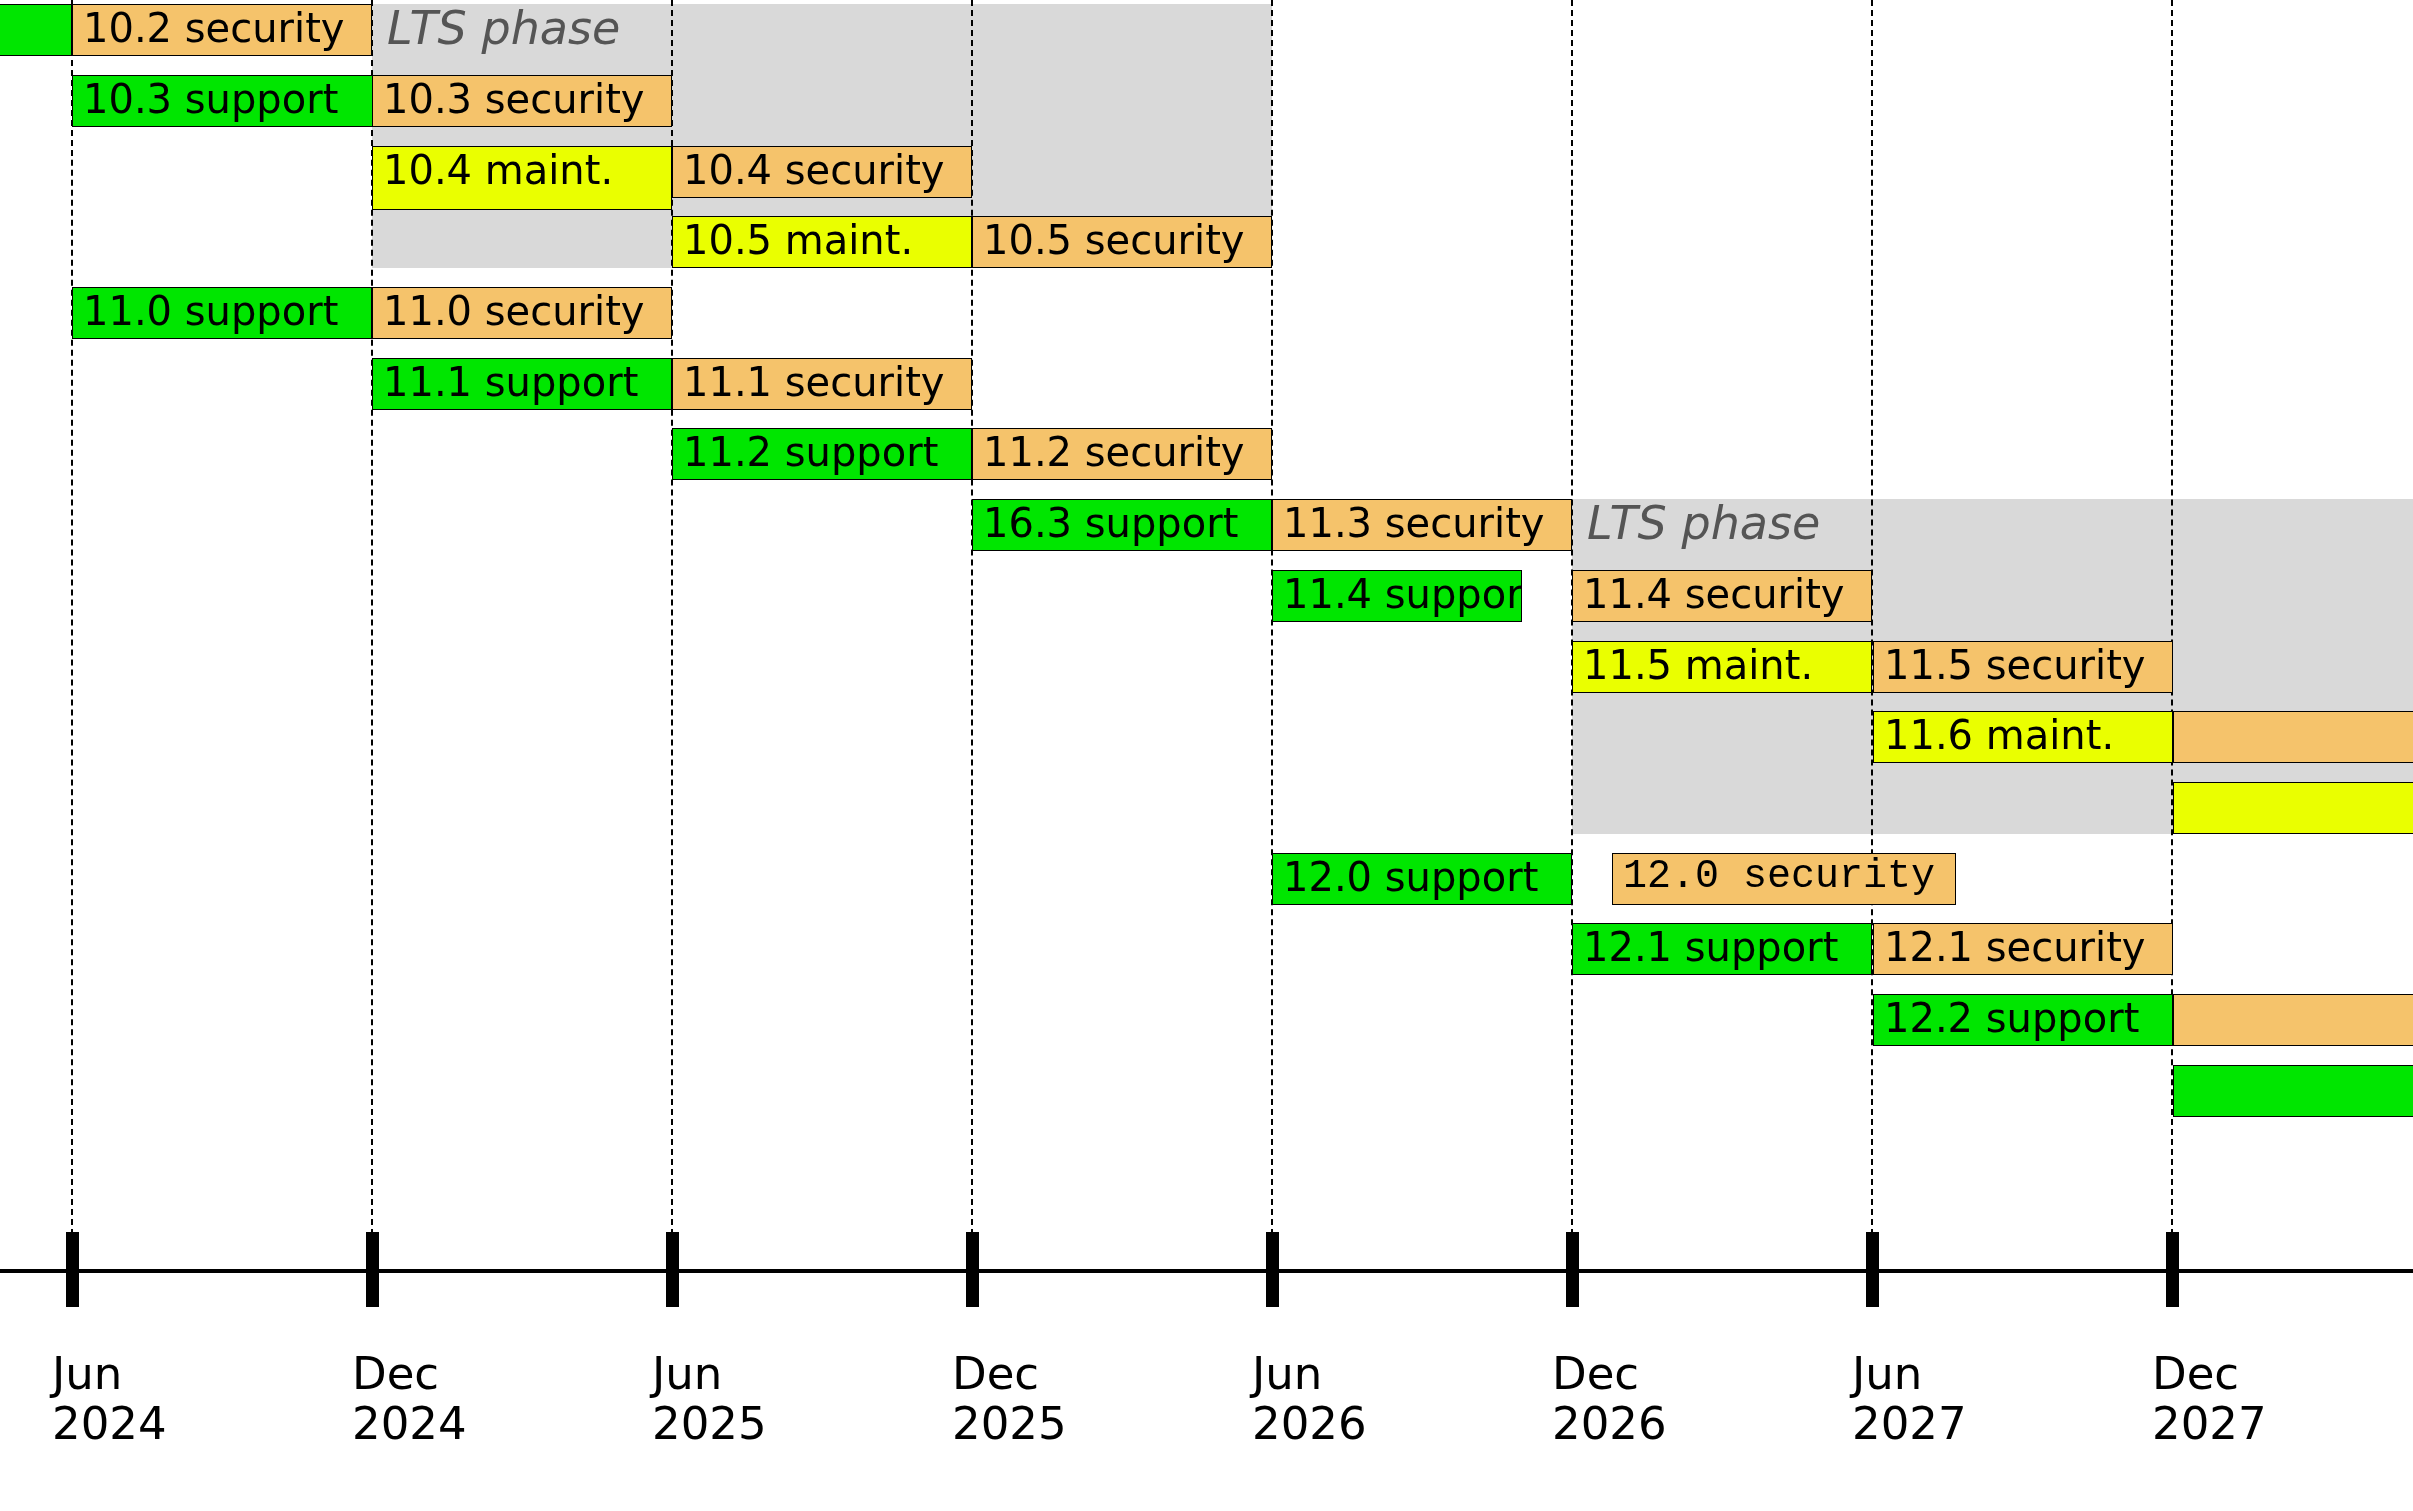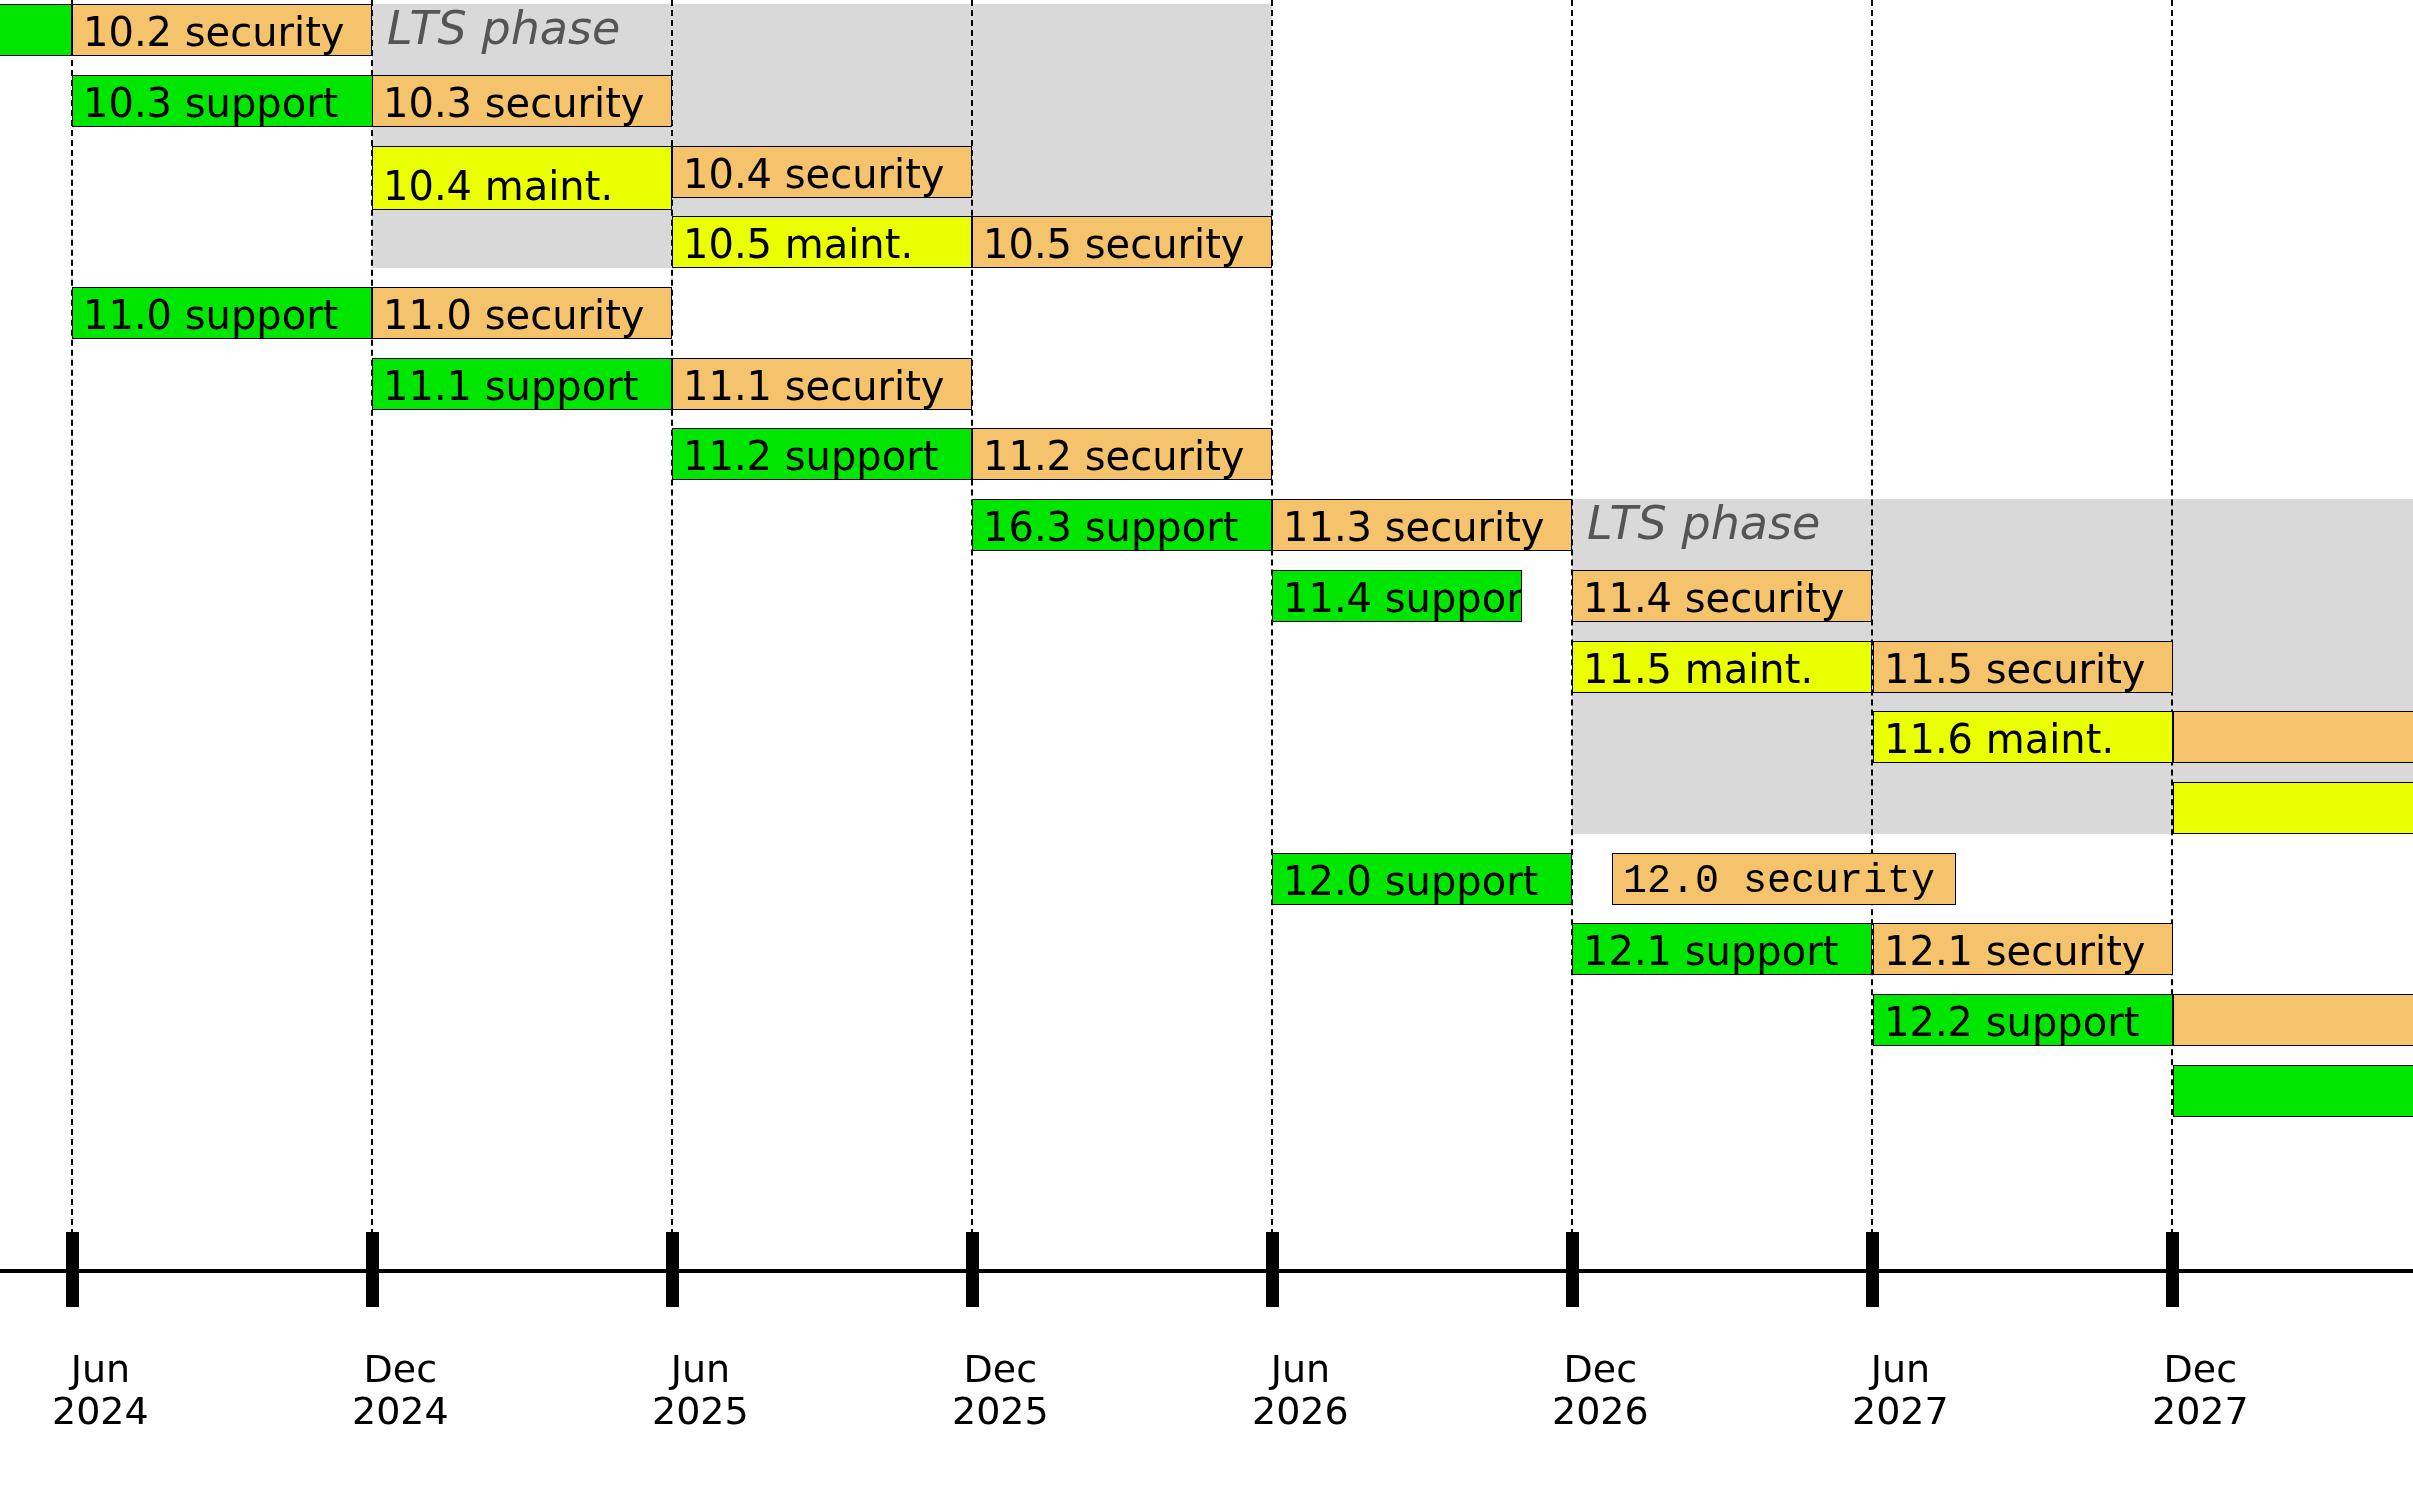--- a/index.html
+++ b/index.html
@@ -25,21 +25,21 @@
     z-index: 3;
     top: 0;
   }
   .phase {
     position: absolute;
     box-sizing: border-box;
     border: 1.4px solid #000;
     z-index: 5;
     padding-left: 10px;
     display: flex;
-    align-items: flex-end;
+    align-items: flex-start;
     font-size: 40px;
     color: #000;
     white-space: nowrap;
     overflow: hidden;
   }
   .support  { background: #00e600; }
   .maint    { background: #eaff00; }
   .security { background: #f5c36b; }
   .lts-label {
     position: absolute;
@@ -54,23 +54,23 @@
     z-index: 10;
   }
   .tick-mark {
     position: absolute;
     background: #000;
     z-index: 11;
   }
   .tick-label {
     position: absolute;
     z-index: 12;
-    font-size: 38px;
+    font-size: 45px;
     color: #000;
-    text-align: center;
+    text-align: left;
     line-height: 1.1;
   }
 </style>
 </head>
 <body>
 
 <div id="chart">
     <div class="lts-region" style="left: 372px; top: 4.3px; width: 900px; height: 264px;"></div>
     <div class="lts-label" style="left: 387px; top: 1.4px;">LTS phase</div>
     <div class="lts-region" style="left: 1572px; top: 499px; width: 841px; height: 335px;"></div>

